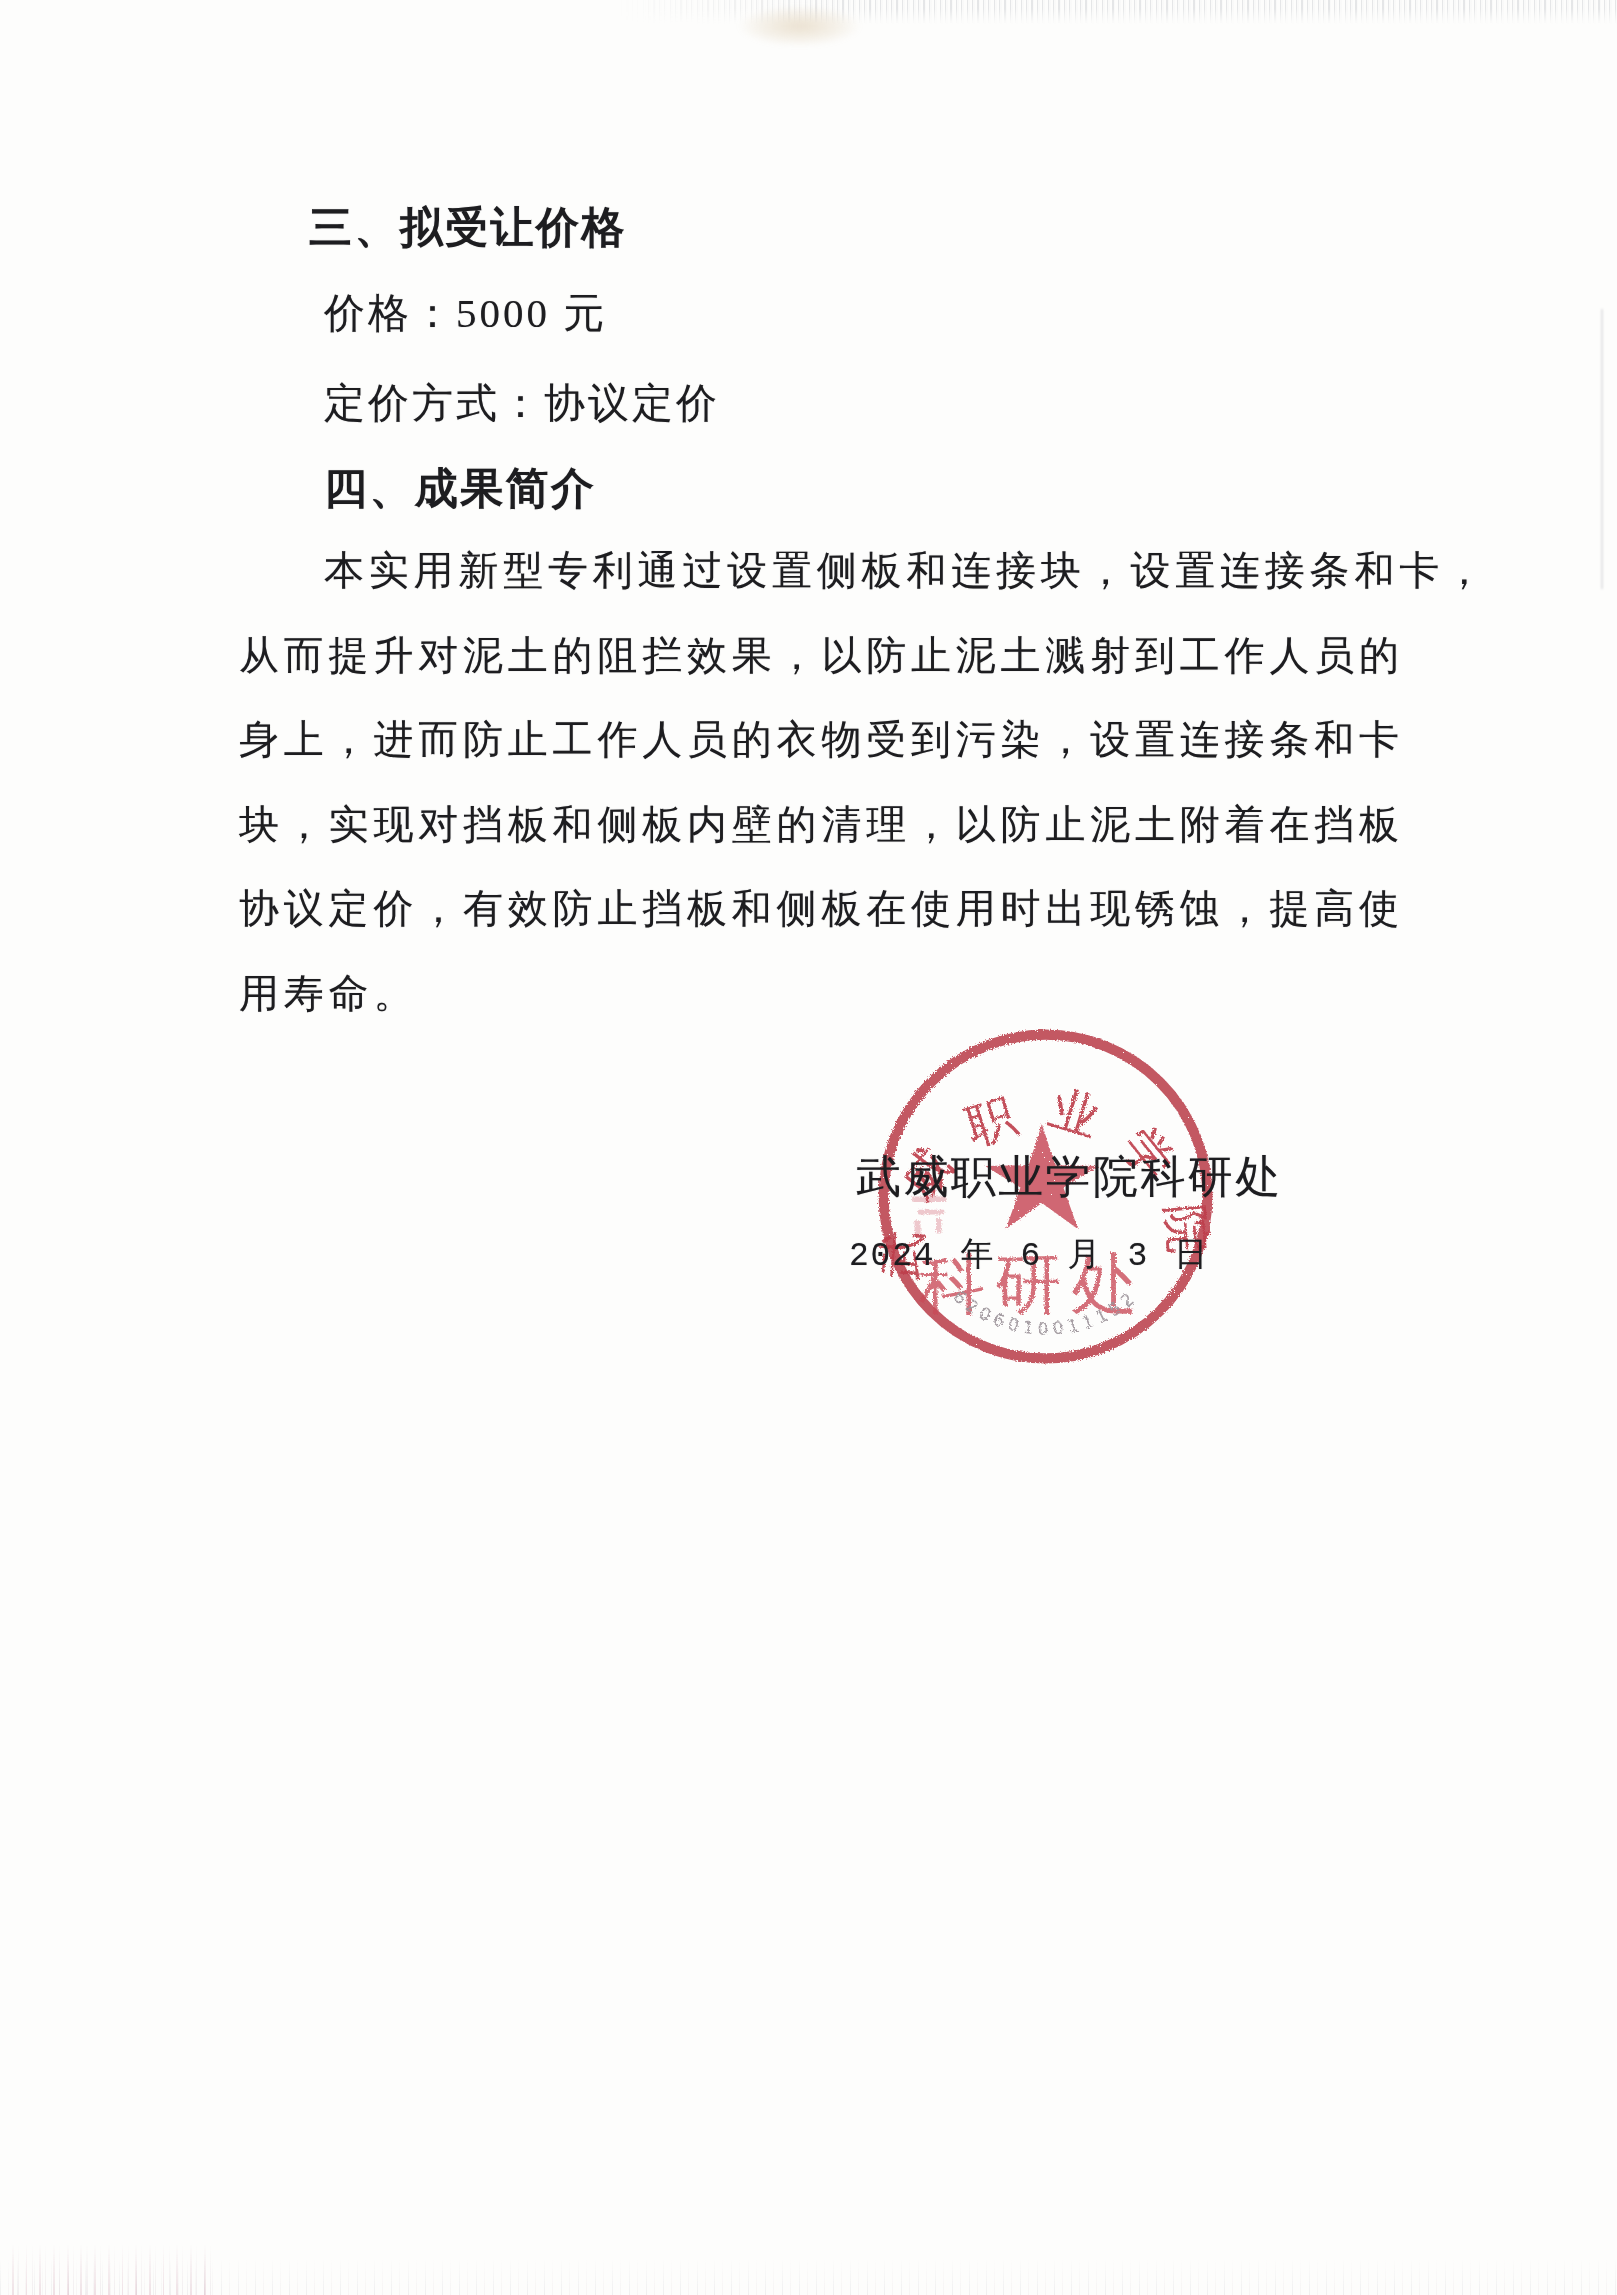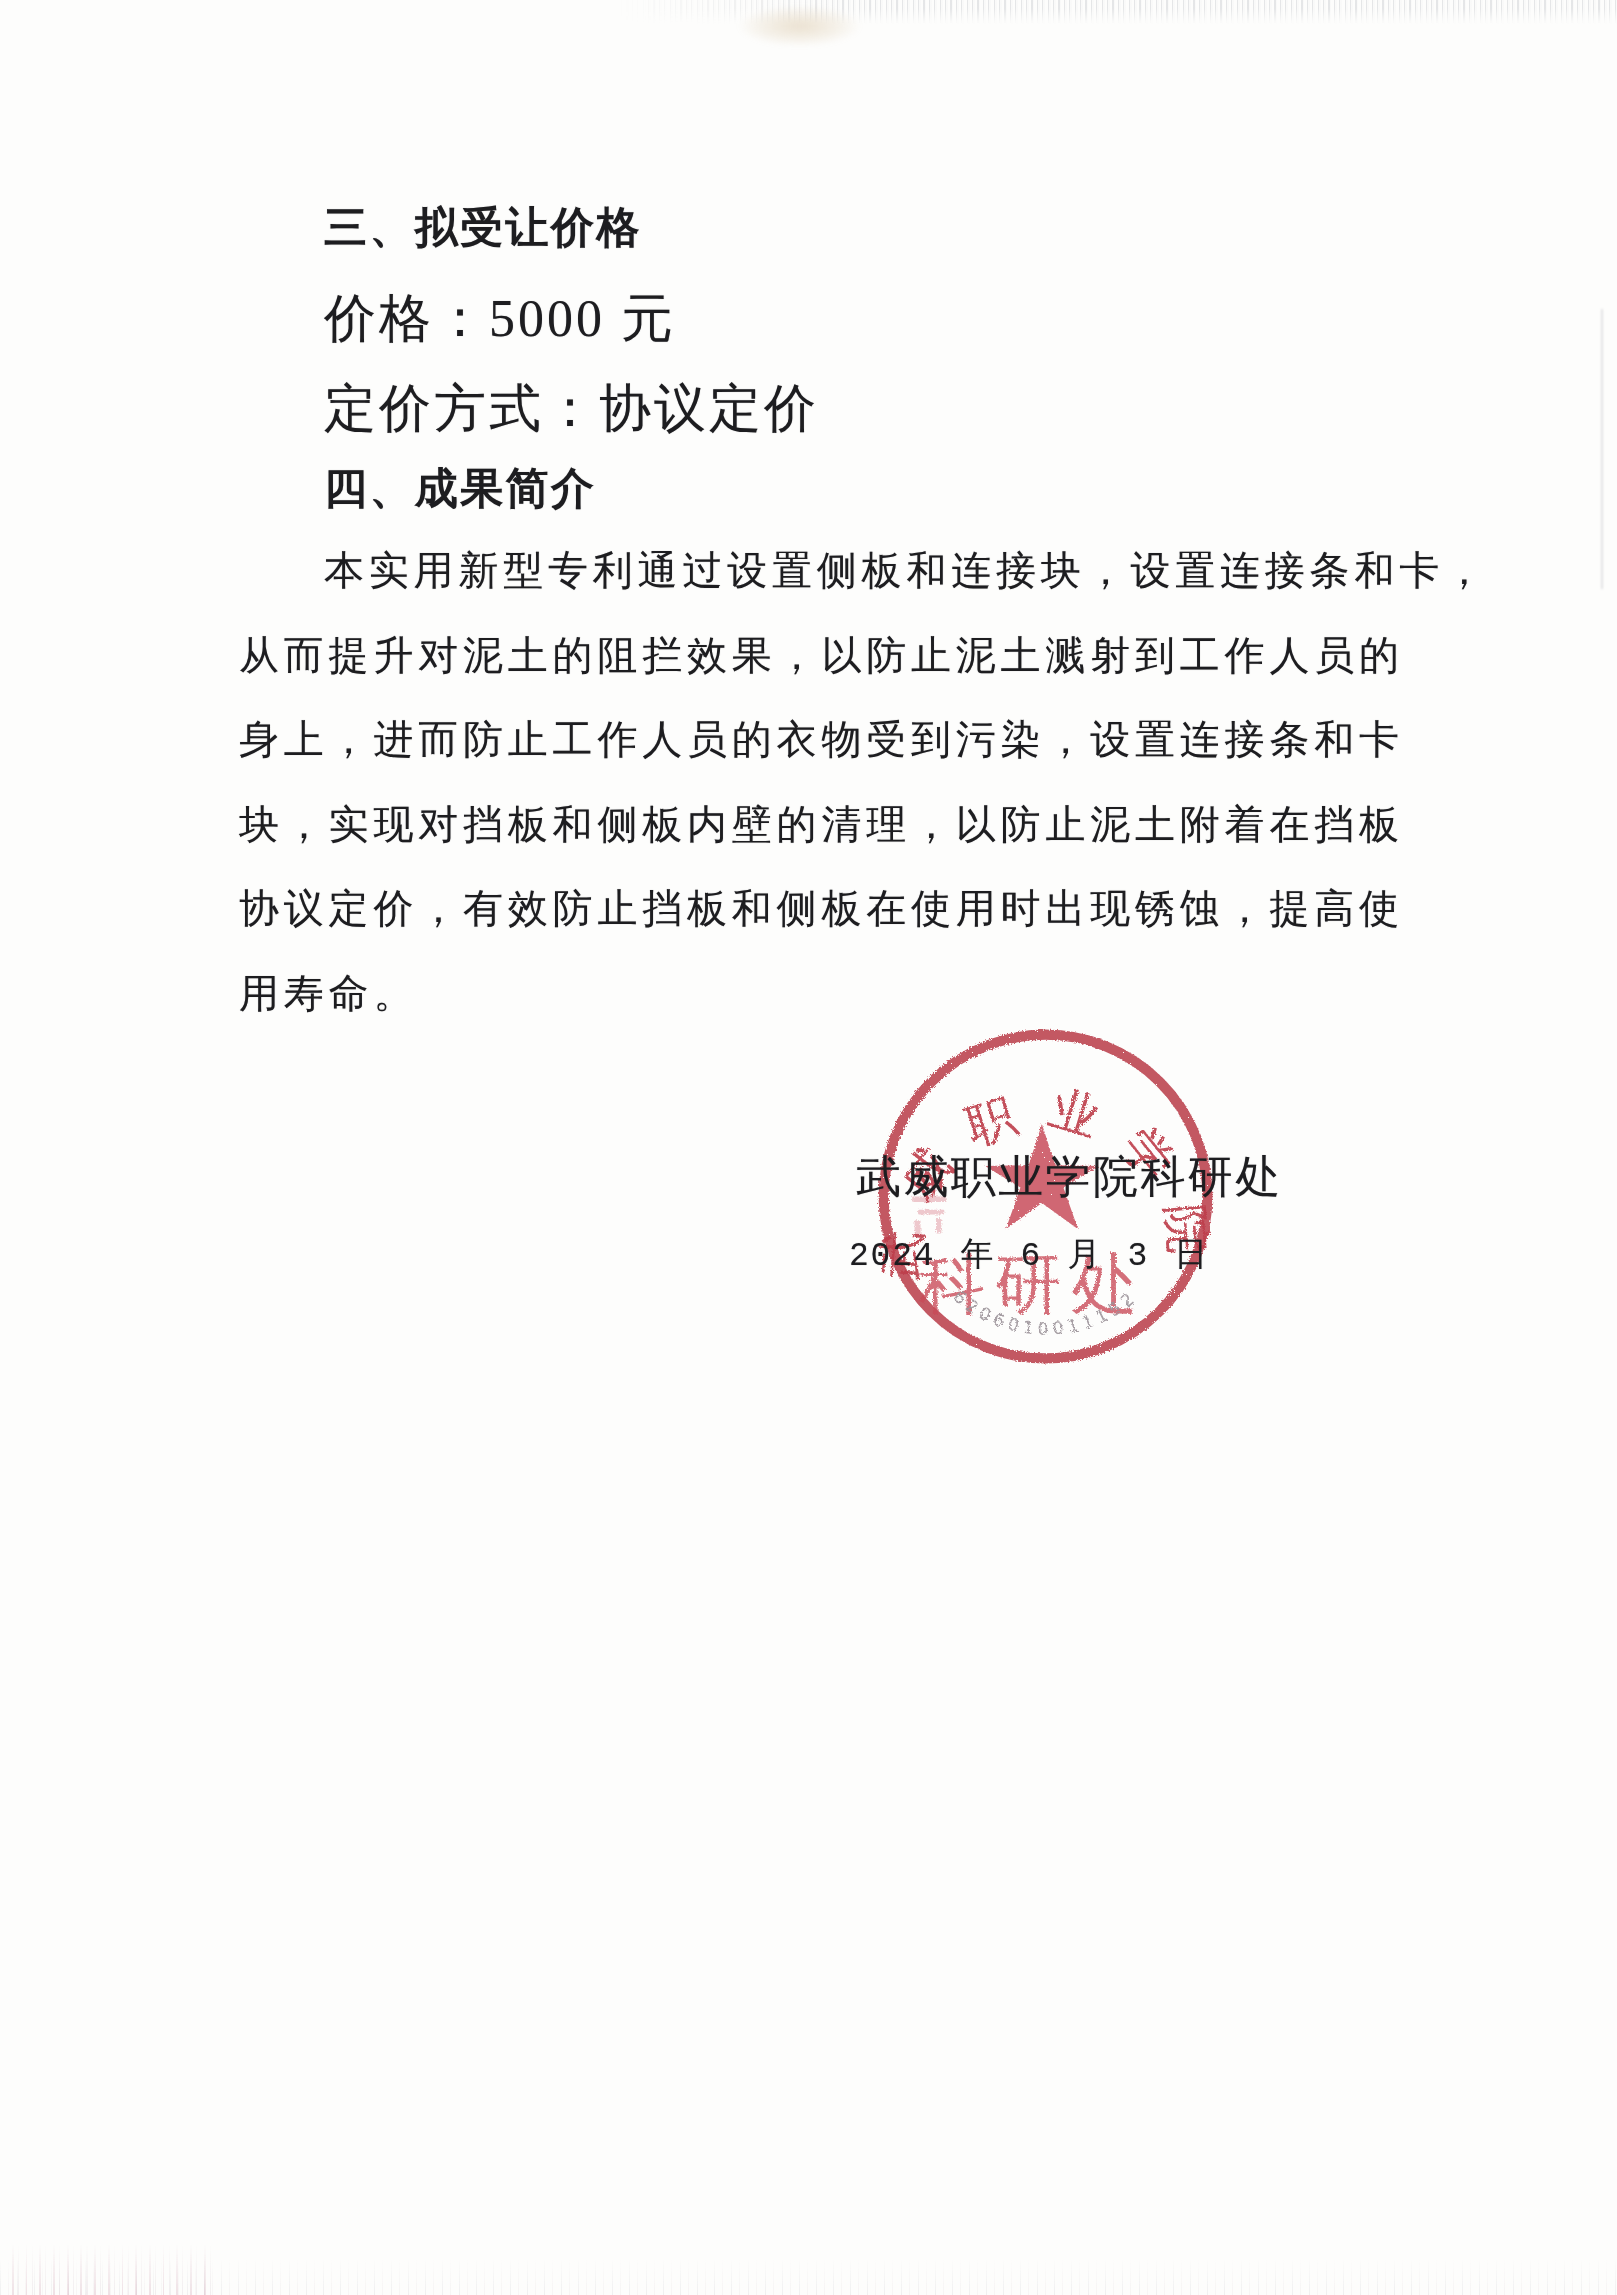--- a/index.html
+++ b/index.html
@@ -12,21 +12,21 @@
     color:#1d1d20;
   }
   .txt{
     position:absolute;
     white-space:nowrap;
     line-height:1.08;
     z-index:3;
     text-shadow:0 0 0.9px rgba(40,40,45,.45);
   }
   .h{font-weight:700;font-size:43px;letter-spacing:2.4px;}
-  .label{font-size:52px;letter-spacing:3px;text-align:center;}
+  .label{font-size:41px;letter-spacing:3px;text-align:center;}
   .bodyline{font-size:40px;letter-spacing:4.8px;}
   .sig{font-size:45px;letter-spacing:2.4px;}
   .date{font-size:33px;letter-spacing:1.8px;word-spacing:3.6px;font-family:Liberation Mono, monospace;}
 
   
   .scan-top{
     position:absolute;left:0;top:0;width:1618px;height:24px;z-index:5;
     -webkit-mask-image:linear-gradient(180deg,#000 0,#000 35%,transparent 100%);
     mask-image:linear-gradient(180deg,#000 0,#000 35%,transparent 100%);
     pointer-events:none;
@@ -76,21 +76,21 @@
 <div class="page">
 
   <div class="scan-top">
       <div class="scan-top-inner"></div>
     </div>
   <div class="scan-smudge"></div>
   <div class="scan-bottom"></div>
   <div class="scan-bottom-left"></div>
   <div class="scan-right-line"></div>
 
-  <div class="txt h" style="left:324px;top:205px;text-align:right;">三、拟受让价格</div>
+  <div class="txt h" style="left:309px;top:205px;text-align:right;">三、拟受让价格</div>
 
   <div class="txt label" style="left:324px;top:291px;">价格：5000 元</div>
 
   <div class="txt label" style="left:324px;top:381px;">定价方式：协议定价</div>
 
   <div class="txt h" style="left:324px;top:466px;">四、成果简介</div>
 
   <div>
     <div class="txt bodyline" style="left:324px;top:549px;">本实用新型专利通过设置侧板和连接块，设置连接条和卡，</div>
     <div class="txt bodyline" style="left:239px;top:634px;">从而提升对泥土的阻拦效果，以防止泥土溅射到工作人员的</div>

